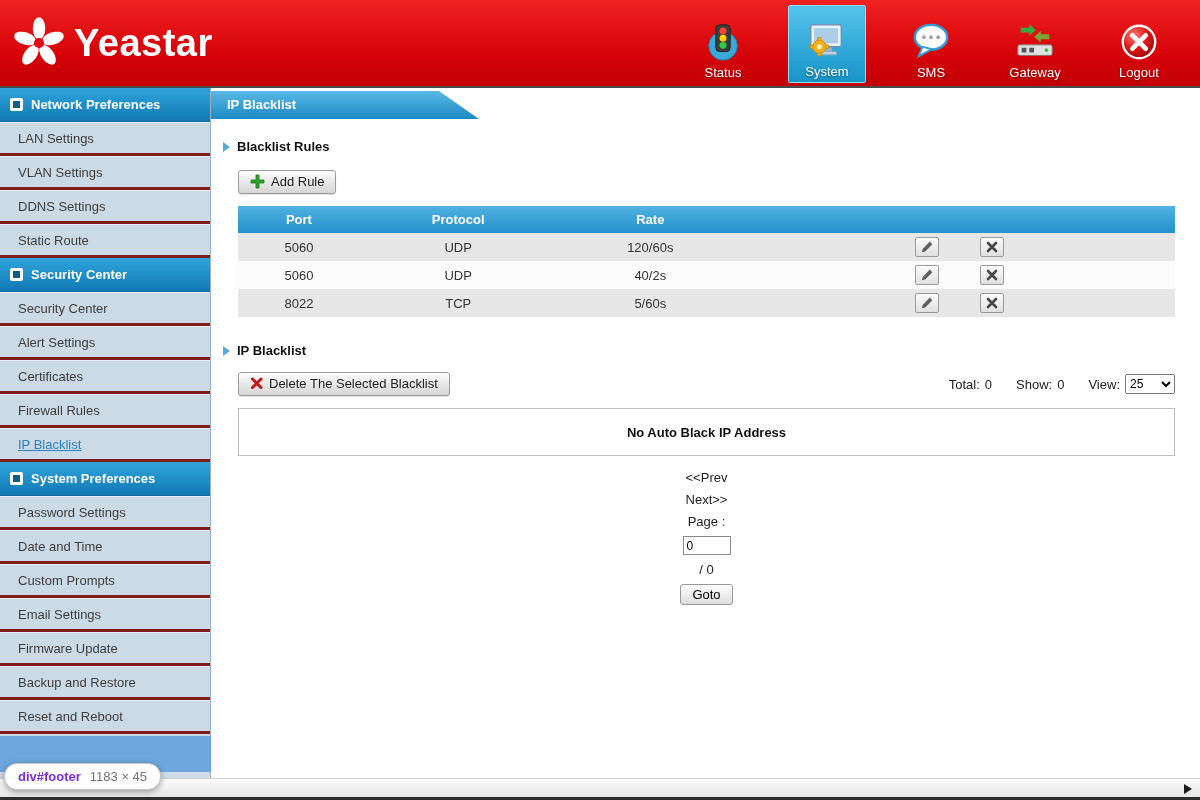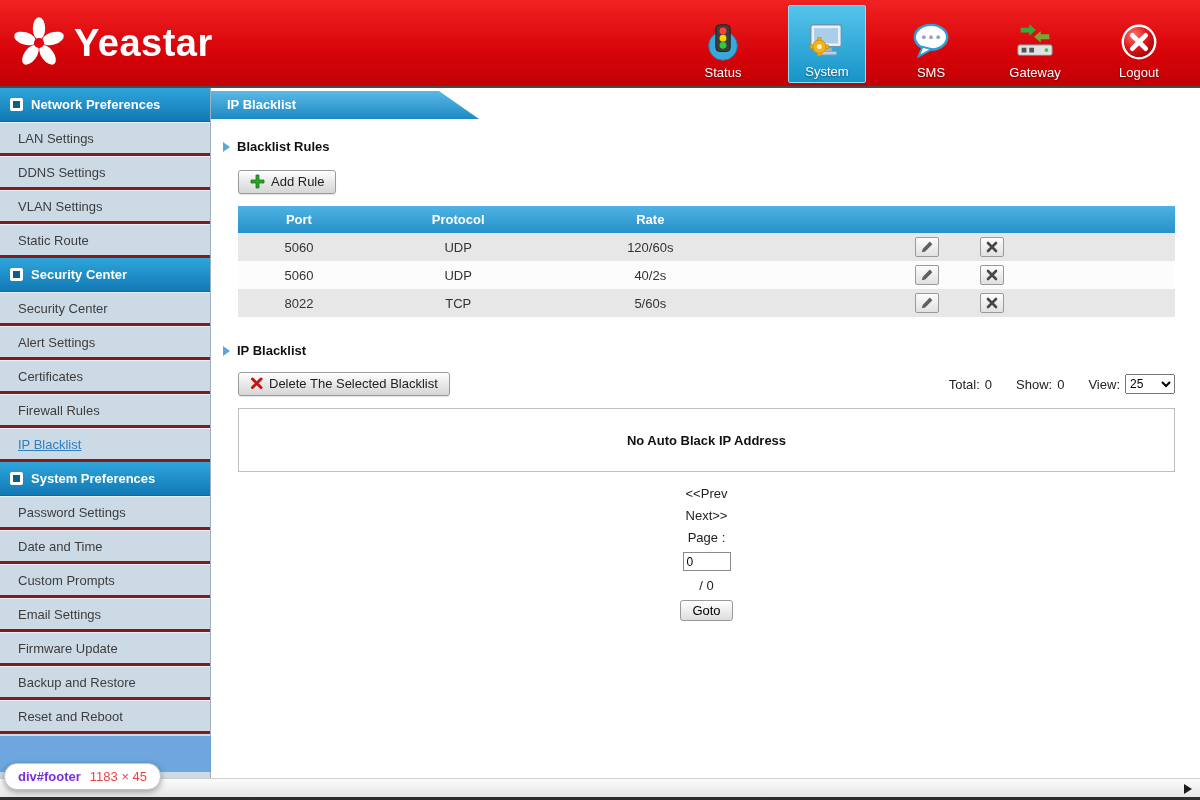--- a/index.html
+++ b/index.html
@@ -54,39 +54,39 @@
   tr.odd td { background:#e7e7e7; }
   tr.even td { background:#fcfcfc; }
   .icon-btn { display:inline-flex; align-items:center; justify-content:center; width:24px; height:20px;
     background:linear-gradient(#fdfdfd,#e0e0e0); border:1px solid #9a9a9a; border-radius:2px; cursor:pointer; }
 
   .list-toolbar { display:flex; align-items:center; justify-content:space-between; margin:14px 0 12px 15px; }
   .stats { display:flex; align-items:center; gap:5px; font-size:13px; color:#222; }
   .stats .gap { width:14px; }
   select.view { font-size:12px; width:50px; height:20px; }
 
-  .empty-box { margin-left:15px; border:1px solid #bfbfbf; height:64px; display:flex; align-items:center;
+  .empty-box { margin-left:15px; border:1px solid #bfbfbf; height:48px; display:flex; align-items:center;
     justify-content:center; font-weight:bold; font-size:13px; color:#111; }
 
   .pagination { display:flex; justify-content:flex-end; align-items:center; gap:7px; margin:14px 0 0 15px; font-size:13px; color:#222;flex-direction:column; }
   .pagination .pg-link { cursor:pointer; }
   .pagination input { width:48px; height:19px; border:1px solid #8a8a8a; font-size:12px; padding:0 3px; }
   .goto-btn { background:linear-gradient(#fff,#ddd); border:1px solid #999; border-radius:3px; padding:2px 11px; font-size:13px; cursor:pointer; }
 
   
   .inspect-highlight { position:absolute; left:0; top:736px; width:211px; height:36px; background:rgba(92,158,220,.85); z-index:5; }
   .hscrollbar { position:absolute; left:0; bottom:3px; width:100%; height:19px; background:linear-gradient(#fbfbfb,#e7e7e7);
     border-top:1px solid #d0d0d0; z-index:6; }
   .scroll-arrow-right { position:absolute; right:4px; top:2px; width:16px; height:15px; display:flex; align-items:center; justify-content:center; cursor:pointer; }
   .scroll-arrow-right::after { content:""; border-left:8px solid #1c1c1c; border-top:5px solid transparent; border-bottom:5px solid transparent; }
   .bottom-strip { position:absolute; left:0; bottom:0; width:100%; height:3px; background:#2e2e2e; z-index:7; }
   .inspect-tooltip { position:absolute; left:4px; top:763px; z-index:10; background:#fff; border:1px solid #c5c5c5;
     border-radius:13px; padding:5px 13px; font-size:13px; box-shadow:0 2px 6px rgba(0,0,0,.35); display:flex; gap:9px; align-items:center; }
   .tt-sel { color:#7b2fd8; font-weight:bold; }
-  .tt-size { color:#ef4444; }
+  .tt-size { color:#737373; }
 </style>
 </head>
 <body>
 
 <div class="app">
 
   <header class="top-header">
     <div class="brand">
       <svg class="logo-mark" viewBox="0 0 48 48">
         <g fill="#ffffff">
@@ -176,22 +176,22 @@
   <div class="body-row">
 
     <aside class="sidebar">
       <div class="sb-head">
         <span class="sb-ico">
             <span></span>
           </span>
         <span>Network Preferences</span>
       </div>
       <div class="sb-item">LAN Settings</div>
+      <div class="sb-item">VLAN Settings</div>
       <div class="sb-item">DDNS Settings</div>
-      <div class="sb-item">VLAN Settings</div>
       <div class="sb-item">Static Route</div>
 
       <div class="sb-head">
         <span class="sb-ico">
             <span></span>
           </span>
         <span>Security Center</span>
       </div>
       <div class="sb-item">Security Center</div>
       <div class="sb-item">Alert Settings</div>

